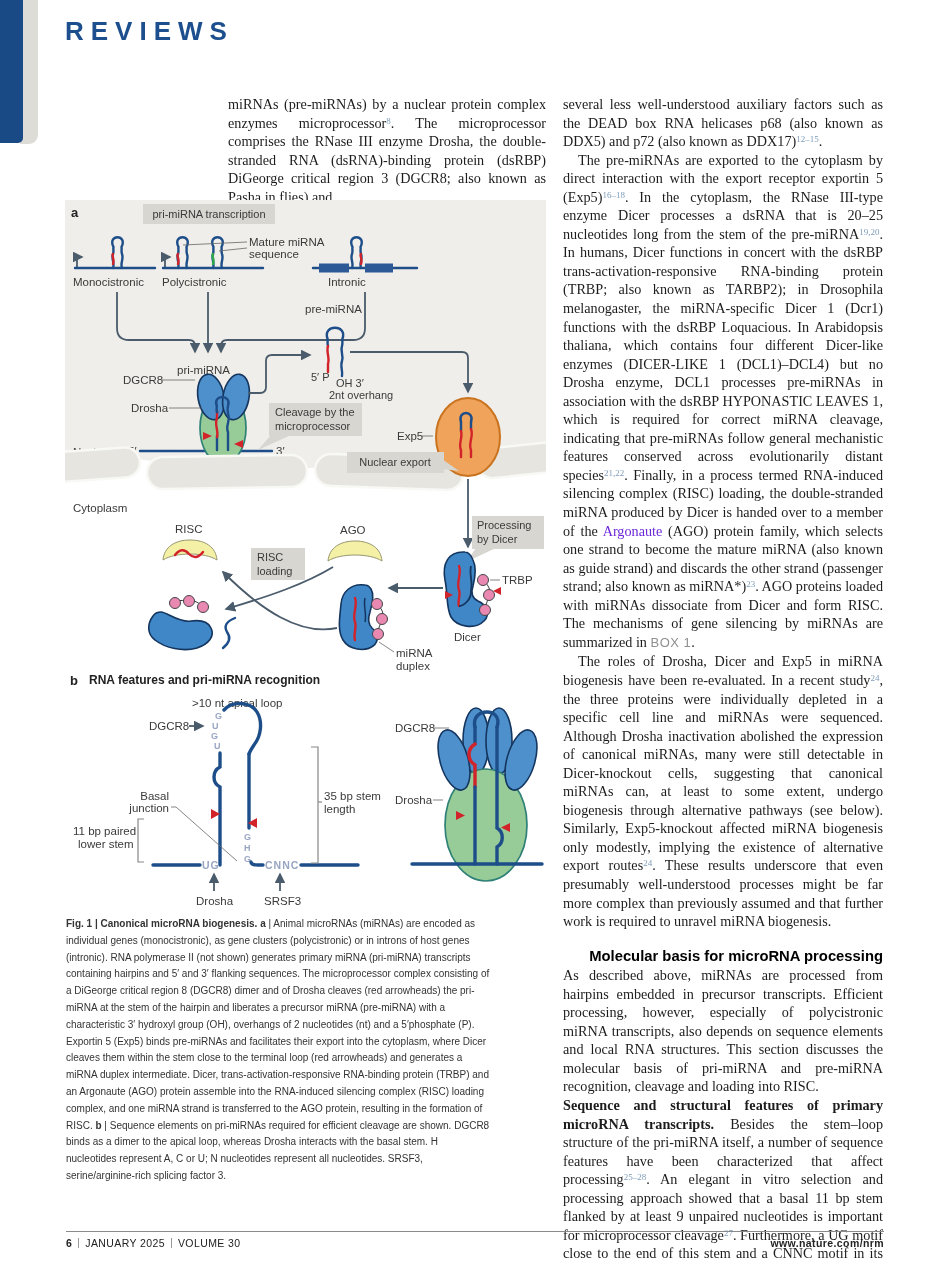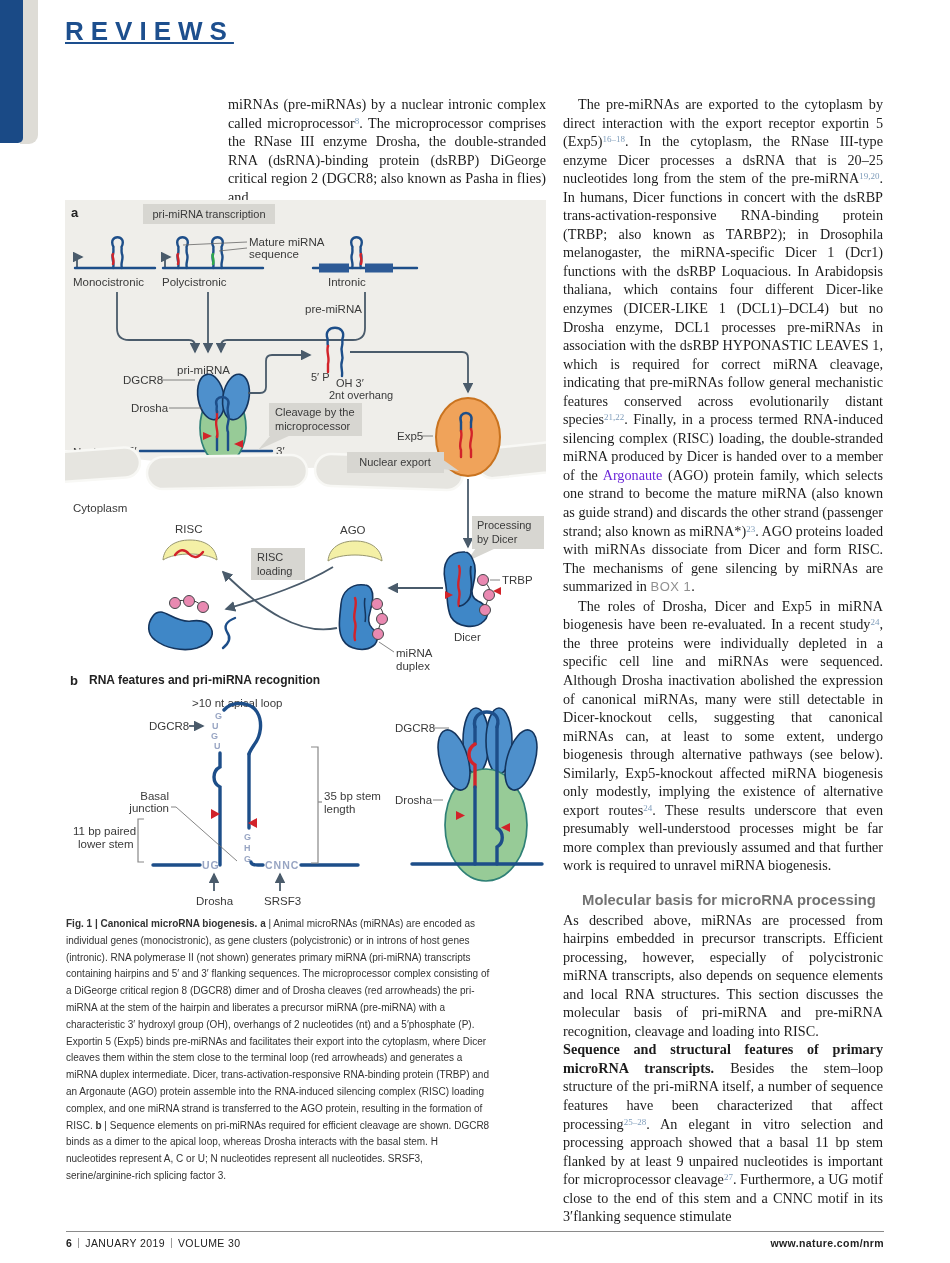--- a/index.html
+++ b/index.html
@@ -1,30 +1,30 @@
 <!DOCTYPE html>
 <html><head>
 <meta charset="utf-8">
 <style>
   html,body{margin:0;padding:0;background:#fff;}
   .page{position:relative;width:950px;height:1263px;background:#fff;overflow:hidden;
         font-family:"Liberation Sans",sans-serif;color:#191919;}
   .abs{position:absolute;}
   .bar-gray{left:20px;top:0;width:18px;height:144px;background:#dedcd6;border-radius:0 0 9px 0;}
   .bar-blue{left:0;top:0;width:23px;height:143px;background:#1a4a86;border-radius:0 0 5px 0;}
-  .kicker{left:65px;top:16px;font-size:26px;font-weight:600;letter-spacing:7px;color:#1d4f8e;text-decoration:underline;}
+  .kicker{left:65px;top:16px;font-size:26px;font-weight:600;letter-spacing:7px;color:#1d4f8e;}
   .bodycol{font-family:"Liberation Serif",serif;font-size:14.2px;line-height:18.55px;
            text-align:justify;color:#1c1c1c;}
   .bodycol p{margin:0;}
   .ind{text-indent:15px;}
   .mt17{margin-top:17px;}
   .col-left{left:228px;top:95px;width:318px;}
   .col-right{left:563px;top:95px;width:320px;}
   h3.subhead{font-family:"Liberation Sans",sans-serif;font-size:14.8px;font-weight:bold;
-             margin:16px 0 1px 12px;color:#737373;text-align:center;}
+             margin:16px 0 1px 12px;color:#000000;text-align:right;}
   .seg-i{}
   .seg-b{font-weight:bold}
   .seg-bi{font-weight:bold;}
   .seg-sup{font-size:9px;color:#7e9cba;vertical-align:4px;line-height:0;}
   .seg-gray{color:#6d28d9}
   .seg-box{color:#8f8f8f;font-family:"Liberation Sans",sans-serif;font-size:13px;letter-spacing:.5px}
   .figwrap{left:65px;top:200px;width:481px;height:716px;}
   .caption{left:66px;top:916px;width:424px;font-size:10px;line-height:16.8px;color:#333;}
   .footer-line{left:66px;top:1231px;width:818px;border-top:1px solid #8a8a8a;height:0;}
   .footer{top:1237px;font-size:10.5px;letter-spacing:.4px;color:#222;}
@@ -58,24 +58,25 @@
 </head>
 <body>
 
 <div class="page">
 
   <div class="abs bar-gray"></div>
   <div class="abs bar-blue"></div>
   <div class="abs kicker">REVIEWS</div>
 
   <div class="abs col-left bodycol">
-    <p><span class="seg-n">miRNAs (pre-miRNAs) by a nuclear intronic complex called microprocessor</span><span class="seg-sup">8</span><span class="seg-n">. The microprocessor comprises the RNase III enzyme Drosha, the double-stranded RNA (dsRNA)-binding protein (dsRBP) DiGeorge critical region 2 (DGCR8; also known as Pasha in flies) and</span></p>
+    <p><span class="seg-n">miRNAs (pre-miRNAs) by a nuclear protein complex enzymes microprocessor</span><span class="seg-sup">8</span><span class="seg-n">. The microprocessor comprises the RNase III enzyme Drosha, the double-stranded RNA (dsRNA)-binding protein (dsRBP) DiGeorge critical region 3 (DGCR8; also known as Pasha in flies) and</span></p>
   </div>
 
   <div class="abs col-right bodycol">
+    <p><span class="seg-n">several less well-understood auxiliary factors such as the DEAD box RNA helicases p68 (also known as DDX5) and p72 (also known as DDX17)</span><span class="seg-sup">12–15</span><span class="seg-n">.</span></p>
     <p class="ind"><span class="seg-n">The pre-miRNAs are exported to the cytoplasm by direct interaction with the export receptor exportin 5 (Exp5)</span><span class="seg-sup">16–18</span><span class="seg-n">. In the cytoplasm, the RNase III-type enzyme Dicer processes a dsRNA that is 20–25 nucleotides long from the stem of the pre-miRNA</span><span class="seg-sup">19,20</span><span class="seg-n">. In humans, Dicer functions in concert with the dsRBP </span><span class="seg-i">trans</span><span class="seg-n">-activation-responsive RNA-binding protein (TRBP; also known as TARBP2); in </span><span class="seg-i">Drosophila melanogaster</span><span class="seg-n">, the miRNA-specific Dicer 1 (Dcr1) functions with the dsRBP Loquacious. In </span><span class="seg-i">Arabidopsis thaliana</span><span class="seg-n">, which contains four different Dicer-like enzymes (DICER-LIKE 1 (DCL1)–DCL4) but no Drosha enzyme, DCL1 processes pre-miRNAs in association with the dsRBP HYPONASTIC LEAVES 1, which is required for correct miRNA cleavage, indicating that pre-miRNAs follow general mechanistic features conserved across evolutionarily distant species</span><span class="seg-sup">21,22</span><span class="seg-n">. Finally, in a process termed RNA-induced silencing complex (RISC) loading, the double-stranded miRNA produced by Dicer is handed over to a member of the </span><span class="seg-gray">Argonaute</span><span class="seg-n"> (AGO) protein family, which selects one strand to become the mature miRNA (also known as guide strand) and discards the other strand (passenger strand; also known as miRNA*)</span><span class="seg-sup">23</span><span class="seg-n">. AGO proteins loaded with miRNAs dissociate from Dicer and form RISC. The mechanisms of gene silencing by miRNAs are summarized in </span><span class="seg-box">BOX 1</span><span class="seg-n">.</span></p>
     <p class="ind"><span class="seg-n">The roles of Drosha, Dicer and Exp5 in miRNA biogenesis have been re-evaluated. In a recent study</span><span class="seg-sup">24</span><span class="seg-n">, the three proteins were individually depleted in a specific cell line and miRNAs were sequenced. Although Drosha inactivation abolished the expression of canonical miRNAs, many were still detectable in Dicer-knockout cells, suggesting that canonical miRNAs can, at least to some extent, undergo biogenesis through alternative pathways (see below). Similarly, Exp5-knockout affected miRNA biogenesis only modestly, implying the existence of alternative export routes</span><span class="seg-sup">24</span><span class="seg-n">. These results underscore that even presumably well-understood processes might be far more complex than previously assumed and that further work is required to unravel miRNA biogenesis.</span></p>
     <h3 class="subhead">Molecular basis for microRNA processing</h3>
     <p><span class="seg-n">As described above, miRNAs are processed from hairpins embedded in precursor transcripts. Efficient processing, however, especially of polycistronic miRNA transcripts, also depends on sequence elements and local RNA structures. This section discusses the molecular basis of pri-miRNA and pre-miRNA recognition, cleavage and loading into RISC.</span></p>
     <p class="mt17"><span class="seg-bi">Sequence and structural features of primary microRNA transcripts.</span><span class="seg-n"> Besides the stem–loop structure of the pri-miRNA itself, a number of sequence features have been characterized that affect processing</span><span class="seg-sup">25–28</span><span class="seg-n">. An elegant in vitro selection and processing approach showed that a basal 11 bp stem flanked by at least 9 unpaired nucleotides is important for microprocessor cleavage</span><span class="seg-sup">27</span><span class="seg-n">. Furthermore, a UG motif close to the end of this stem and a CNNC motif in its 3′flanking sequence stimulate</span></p>
   </div>
 
   <div class="abs figwrap">
   <svg width="481" height="716" viewBox="0 0 481 716" xmlns="http://www.w3.org/2000/svg">
     <defs>
@@ -330,17 +331,17 @@
     <text x="330" y="532" class="lbl">DGCR8</text>
     <path d="M368,600 H378" class="thin"></path>
     <text x="330" y="604" class="lbl">Drosha</text>
   </svg>
   </div>
 
   <div class="abs caption"><span class="seg-b">Fig. 1 | </span><span class="seg-b">Canonical microRNA biogenesis. </span><span class="seg-b">a</span><span class="seg-n"> | Animal microRNAs (miRNAs) are encoded as individual genes (monocistronic), as gene clusters (polycistronic) or in introns of host genes (intronic). RNA polymerase II (not shown) generates primary miRNA (pri-miRNA) transcripts containing hairpins and 5′ and 3′ flanking sequences. The microprocessor complex consisting of a DiGeorge critical region 8 (DGCR8) dimer and of Drosha cleaves (red arrowheads) the pri-miRNA at the stem of the hairpin and liberates a precursor miRNA (pre-miRNA) with a characteristic 3′ hydroxyl group (OH), overhangs of 2 nucleotides (nt) and a 5′phosphate (P). Exportin 5 (Exp5) binds pre-miRNAs and facilitates their export into the cytoplasm, where Dicer cleaves them within the stem close to the terminal loop (red arrowheads) and generates a miRNA duplex intermediate. Dicer, </span><span class="seg-i">trans</span><span class="seg-n">-activation-responsive RNA-binding protein (TRBP) and an Argonaute (AGO) protein assemble into the RNA-induced silencing complex (RISC) loading complex, and one miRNA strand is transferred to the AGO protein, resulting in the formation of RISC. </span><span class="seg-b">b</span><span class="seg-n"> | Sequence elements on pri-miRNAs required for efficient cleavage are shown. DGCR8 binds as a dimer to the apical loop, whereas Drosha interacts with the basal stem. H nucleotides represent A, C or U; N nucleotides represent all nucleotides. SRSF3, serine/arginine-rich splicing factor 3.</span></div>
 
   <div class="abs footer-line"></div>
   <div class="abs footer footer-left">
-    <span class="pg">6</span><span class="div"></span><span>JANUARY 2019</span><span class="div"></span><span>VOLUME 30</span>
+    <span class="pg">6</span><span class="div"></span><span>JANUARY 2025</span><span class="div"></span><span>VOLUME 30</span>
   </div>
   <div class="abs footer footer-right">www.nature.com/nrm</div>
 
 </div>
 
 </body></html>

